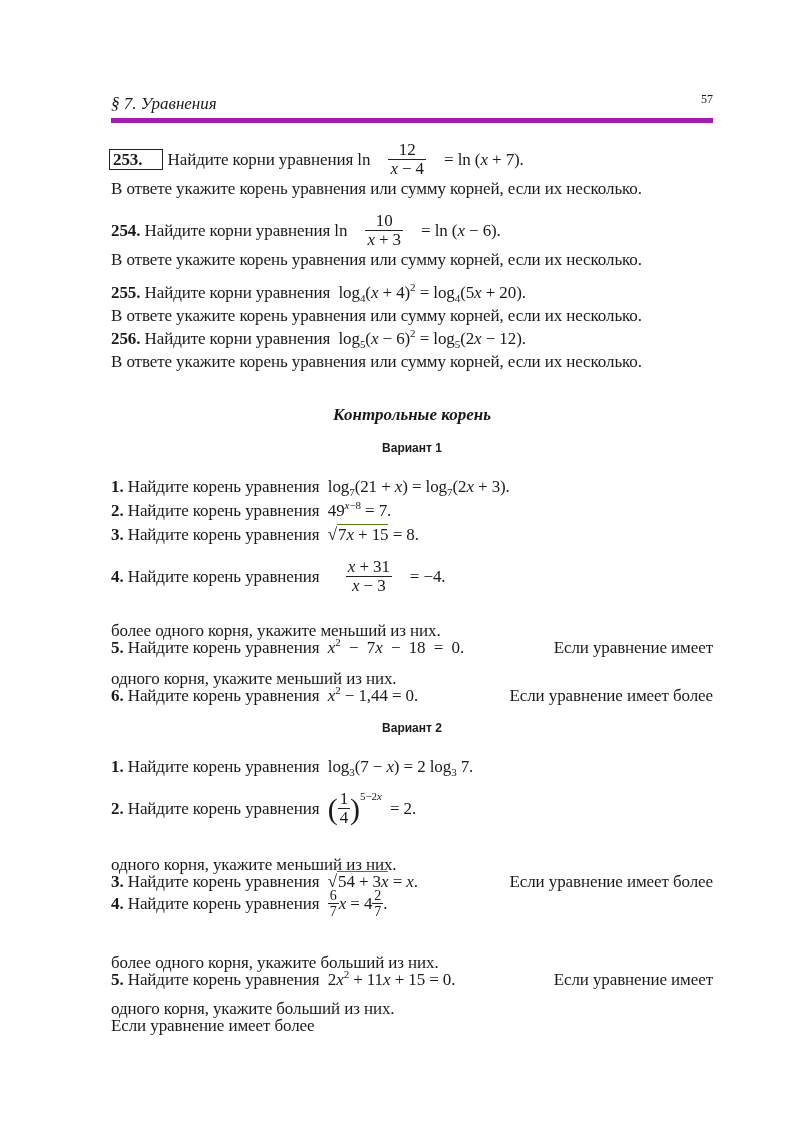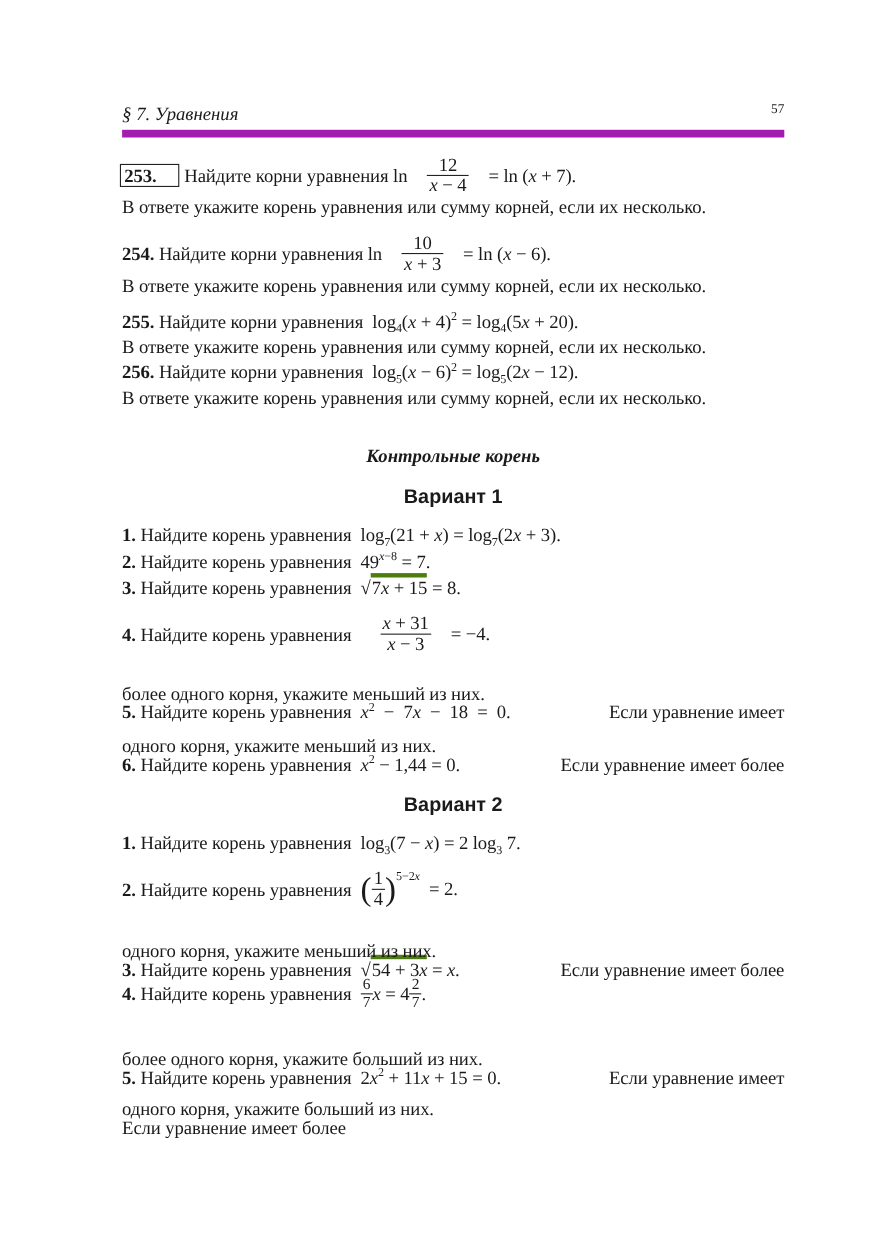--- a/index.html
+++ b/index.html
@@ -1,36 +1,36 @@
 <!DOCTYPE html>
 <html><head>
 <meta charset="utf-8">
 <style>
   html, body { margin: 0; padding: 0; background: #ffffff; }
   body { width: 800px; height: 1130px; position: relative; overflow: hidden;
          font-family: "Liberation Serif", "DejaVu Serif", serif; color: #1a1a1a; }
   .page { position: absolute; left: 111px; top: 0; width: 602px; }
   .header { position: absolute; top: 94px; left: 0; width: 602px; height: 24px;
-            border-bottom: 7px solid #a21caf; }
+            border-bottom: 5px solid #a21caf; }
   .header .sec { position: absolute; left: 0; top: 0; font-style: italic; font-size: 17px; }
   .header .num { position: absolute; right: 0; top: -2px; font-size: 12px; }
   .line { position: absolute; left: 0; width: 602px; font-size: 17px; white-space: nowrap;
           line-height: 22px; letter-spacing: -0.1px; }
   .just { display: flex; justify-content: space-between; margin-top: 40px; }
   b.n { font-weight: bold; }
   .boxnum { border: 1px solid #222; padding: 0 20px 0 3px; font-weight: bold; margin-left: -2px; }
   .m { font-family: "Liberation Serif", "DejaVu Serif", serif; }
   .frac { display: inline-block; vertical-align: middle; text-align: center; margin: 0 18px;
           line-height: 18px; position: relative; top: -2px; }
   .frac > span { display: block; padding: 0 2px; }
   .frac > span.num { border-bottom: 1px solid #222; }
-  .sqrt { border-top: 4px solid #4d7c0f; padding-left: 1px; }
+  .sqrt { border-top: 1px solid #4d7c0f; padding-left: 1px; }
   .center { position: absolute; left: 0; width: 602px; text-align: center; }
   .title-it { font-style: italic; font-weight: bold; font-size: 17px; }
-  .title-b { font-weight: bold; font-size: 18px; font-family: "Liberation Sans", "DejaVu Sans", sans-serif; }
+  .title-b { font-weight: bold; font-size: 12px; font-family: "Liberation Sans", "DejaVu Sans", sans-serif; }
   sup { font-size: 11px; vertical-align: 7px; line-height: 0; }
   sub { font-size: 11px; vertical-align: -4px; line-height: 0; }
   .paren { font-size: 30px; vertical-align: middle; line-height: 0; position: relative; top: -2px; }
 </style>
 </head>
 <body>
 
 <div class="page">
 
   <div class="header">

